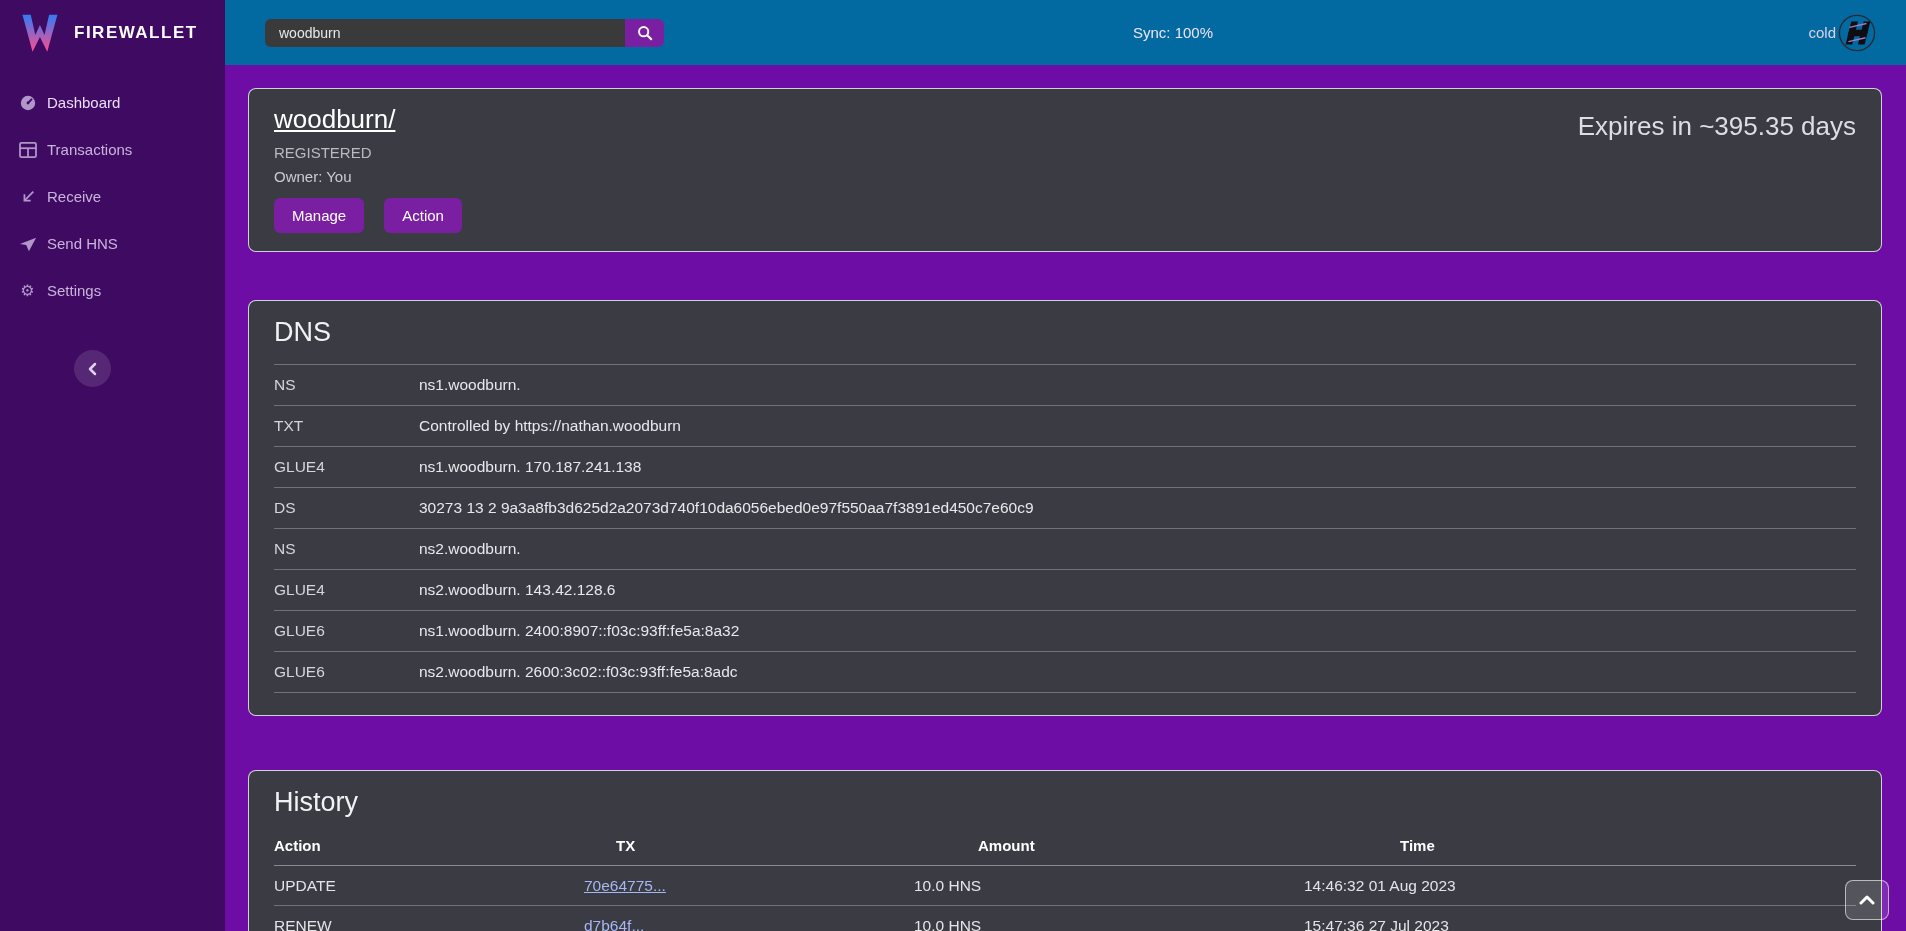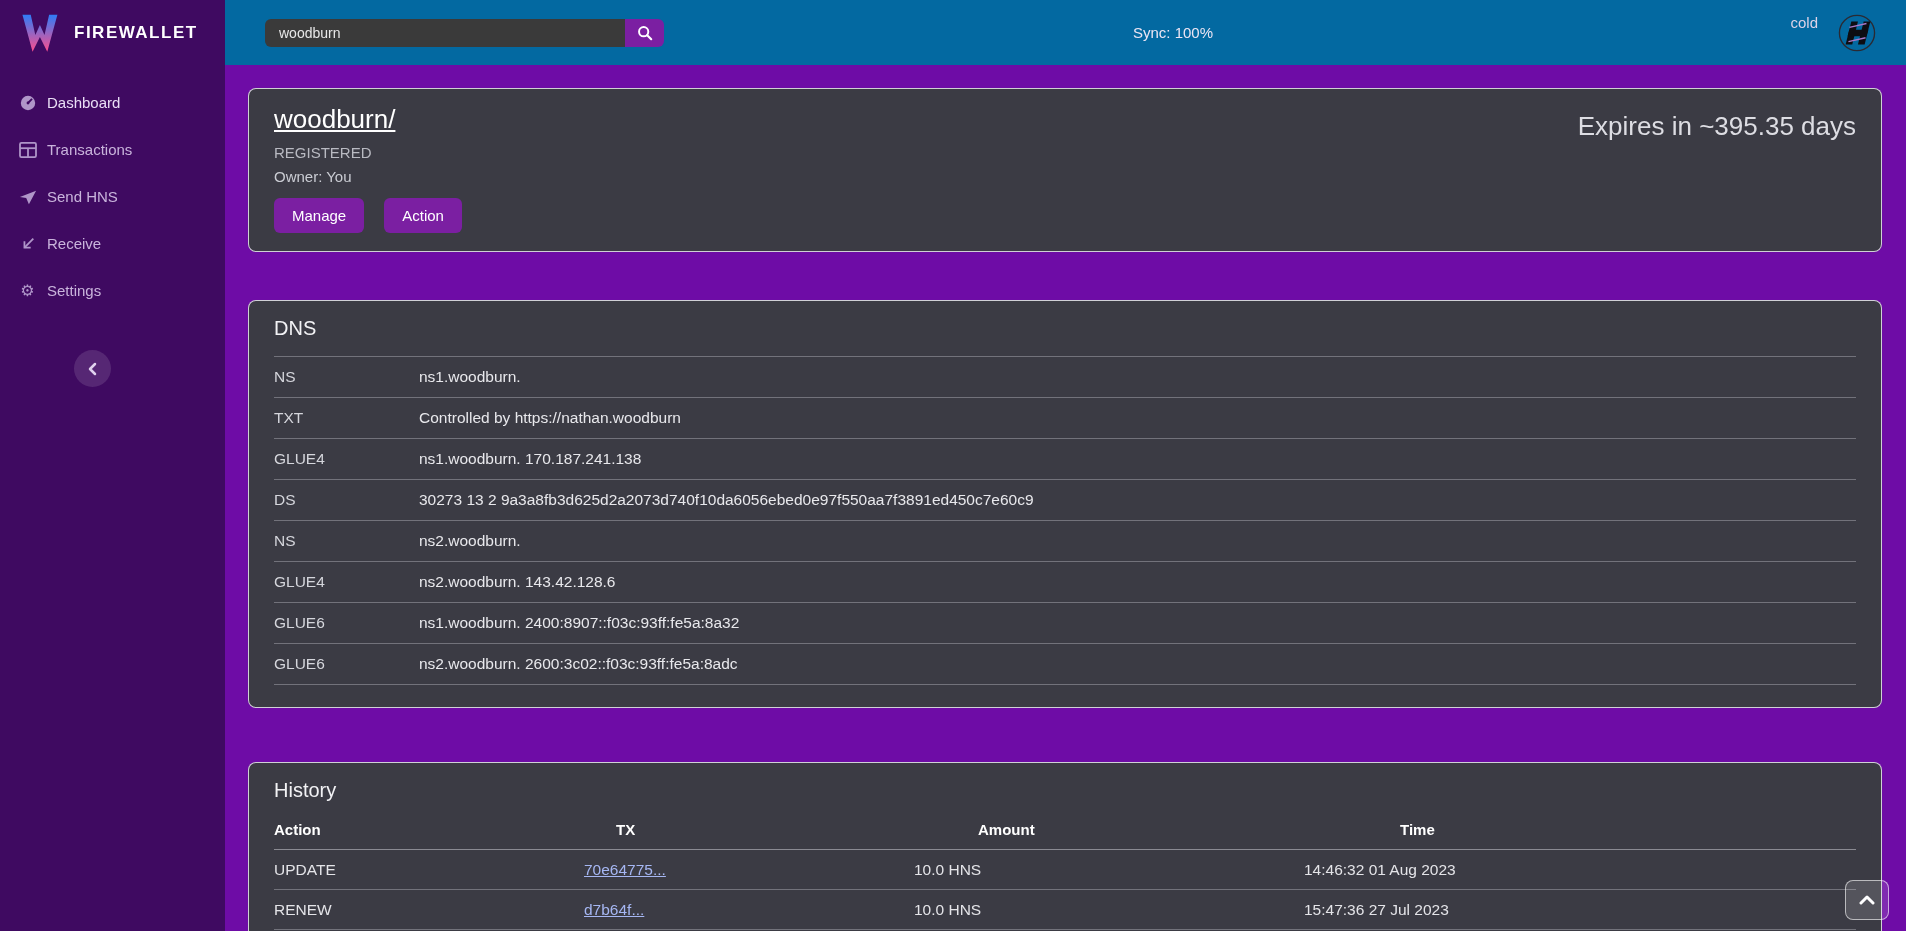--- a/index.html
+++ b/index.html
@@ -59,21 +59,21 @@
     border-radius: 6px 0 0 6px;
   }
   .search-btn {
     width: 39px; height: 28px;
     background: #7b1fa2; border: none;
     border-radius: 0 6px 6px 0;
     display: flex; align-items: center; justify-content: center;
     cursor: pointer;
   }
   .sync-label { position: absolute; left: 908px; top: 0; height: 65px; display: flex; align-items: center; color: #ece5f4; font-size: 15px; }
-  .topbar-right { margin-left: auto; display: flex; align-items: flex-start; gap: 20px; }
+  .topbar-right { margin-left: auto; display: flex; align-items: center; gap: 2px; }
   .wallet-name { color: #ddd3e8; font-size: 15px; }
   .hns-logo { width: 38px; height: 38px; cursor: pointer; }
 
   .main { flex: 1; background: #6e0ca6; padding: 0 24px 0 23px; overflow: hidden; position: relative; }
 
   
   .card {
     background: #3b3b44;
     border: 1px solid rgba(235,235,240,0.85);
     border-radius: 8px;
@@ -85,21 +85,21 @@
   .domain-owner { font-size: 15px; color: #caccd3; margin-top: 7px; }
   .domain-actions { margin-top: 13px; display: flex; gap: 20px; }
   .btn {
     background: #7b1fa2; color: #ffffff; border: none;
     font-size: 15px; font-family: "Liberation Sans", sans-serif;
     padding: 9px 18px; border-radius: 6px; cursor: pointer;
   }
   .expires { font-size: 26px; color: #dddde3; margin-top: 7px; white-space: nowrap; }
 
   .dns-card { margin-top: 48px; padding: 16px 25px 22px 25px; }
-  .card-title { font-size: 20px; color: #f2f2f5; font-weight: normal; }
+  .card-title { font-size: 27px; color: #f2f2f5; font-weight: normal; }
   .dns-table { margin-top: 16px; border-bottom: 1px solid #72727b; }
   .dns-row {
     display: grid; grid-template-columns: 145px 1fr;
     align-items: center; height: 41px;
     border-top: 1px solid #72727b;
     font-size: 15.5px;
   }
   .dns-type { color: #d5d6dc; }
   .dns-value { color: #e8e8ec; }
 
@@ -156,34 +156,34 @@
         <svg width="18" height="16" viewBox="0 0 20 18">
             <rect x="1" y="1" width="18" height="16" rx="1.5" fill="none" stroke="#b096c9" stroke-width="2"></rect>
             <line x1="1" y1="7" x2="19" y2="7" stroke="#b096c9" stroke-width="2"></line>
             <line x1="10" y1="7" x2="10" y2="17" stroke="#b096c9" stroke-width="2"></line>
           </svg>
       </span>
       <span>Transactions</span>
     </div>
     <div class="nav-item">
       <span class="nav-icon">
-        <svg width="18" height="18" viewBox="0 0 20 20">
-            <path d="M1 10 L19 3 L11 18 L8 11 Z" fill="#b096c9"></path>
-          </svg>
-      </span>
-      <span>Send HNS</span>
-    </div>
-    <div class="nav-item">
-      <span class="nav-icon">
         <svg width="16" height="16" viewBox="0 0 18 18">
             <line x1="15" y1="3" x2="5" y2="13" stroke="#b096c9" stroke-width="2"></line>
             <polyline points="5,6 5,13 12,13" fill="none" stroke="#b096c9" stroke-width="2"></polyline>
           </svg>
       </span>
       <span>Receive</span>
+    </div>
+    <div class="nav-item">
+      <span class="nav-icon">
+        <svg width="18" height="18" viewBox="0 0 20 20">
+            <path d="M1 10 L19 3 L11 18 L8 11 Z" fill="#b096c9"></path>
+          </svg>
+      </span>
+      <span>Send HNS</span>
     </div>
     <div class="nav-item">
       <span class="nav-icon">
           <span class="gear-glyph">⚙</span>
         </span>
       <span>Settings</span>
     </div>
   </div>
 
   <div class="collapse-btn">

